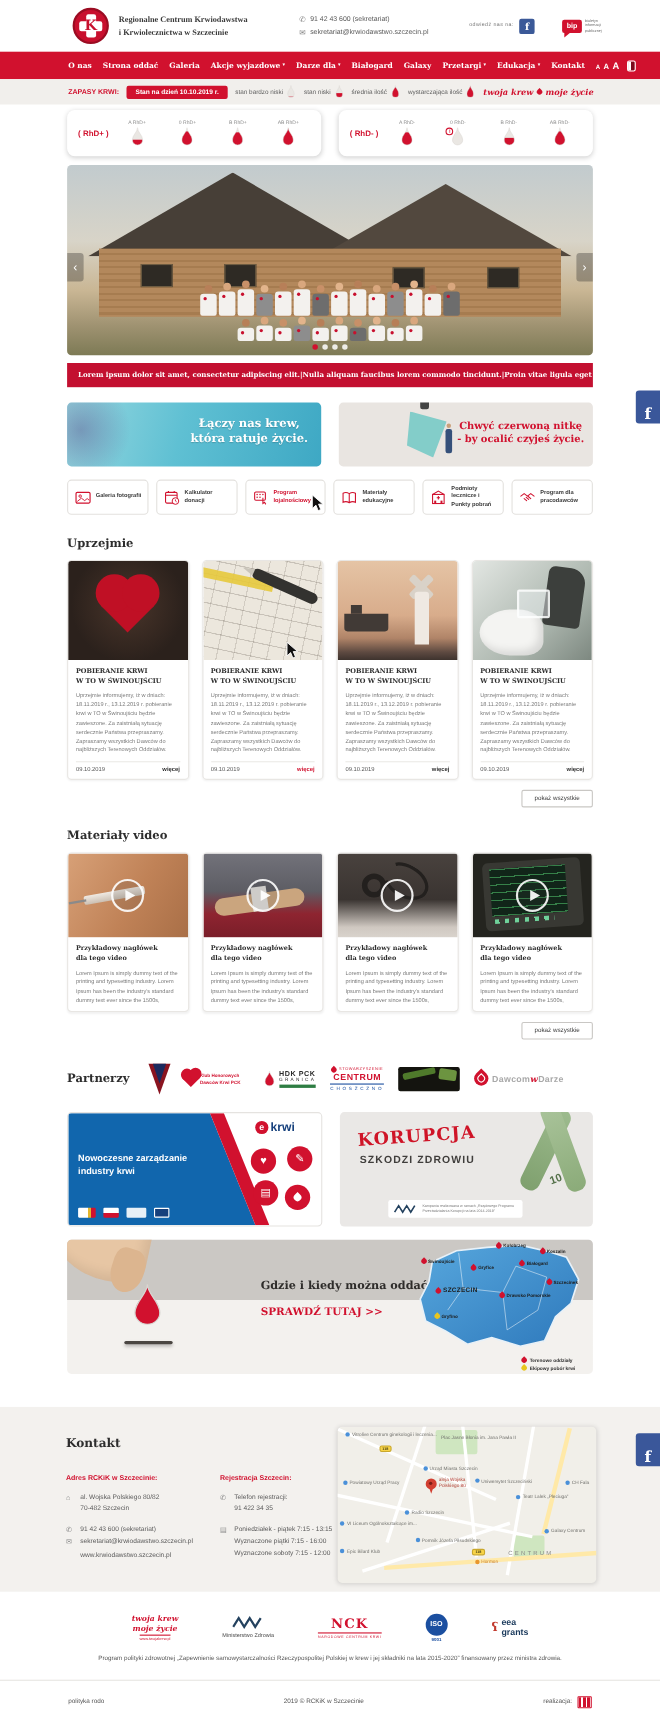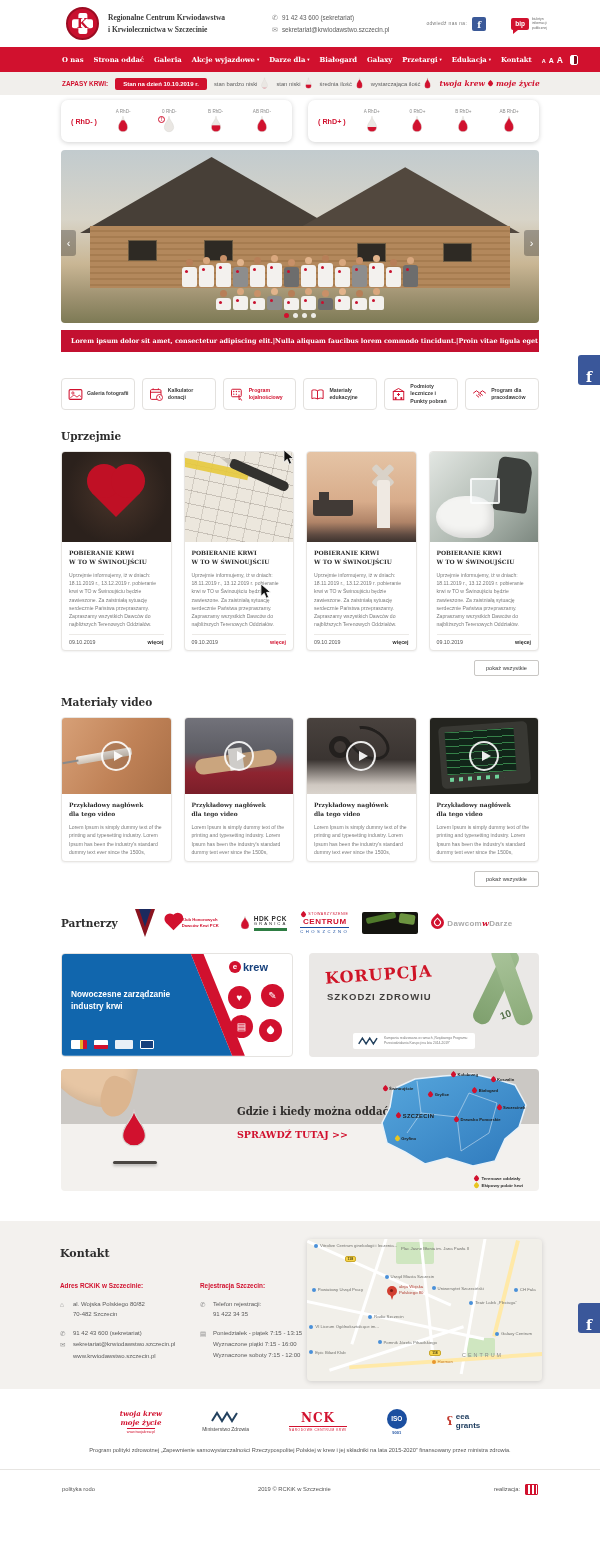--- a/index.html
+++ b/index.html
@@ -425,20 +425,83 @@
     </span>
   <span class="slogan">
       <span>twoja krew</span>
       <span class="mini-drop"></span>
       <span>moje życie</span>
     </span>
 </div>
 
 <div class="groups">
   <div class="group-box">
+    <span class="group-title">( RhD+ )</span>
+    <div class="group-item">
+        <span class="glabel">A RhD+</span>
+        <span class="drop drop-md">
+          <svg viewBox="0 0 24 34" preserveAspectRatio="none">
+            <defs>
+              <clipPath id="dclip4">
+                <path d="M12 2 C12 9 4 14 4 22 A8 8 0 0 0 20 22 C20 14 12 9 12 2 Z"></path>
+              </clipPath>
+            </defs>
+            <path d="M12 2 C12 9 4 14 4 22 A8 8 0 0 0 20 22 C20 14 12 9 12 2 Z" fill="#eae7e3"></path>
+            <rect x="0" y="21.5" width="24" height="12.5" fill="#d1112e" clip-path="url(#dclip4)"></rect>
+            <path d="M12 2 C12 9 4 14 4 22 A8 8 0 0 0 20 22 C20 14 12 9 12 2 Z" fill="none" stroke="#d8d5d1" stroke-width="0.8"></path>
+          </svg>
+        </span>
+      </div>
+    <div class="group-item">
+        <span class="glabel">0 RhD+</span>
+        <span class="drop drop-md">
+          <svg viewBox="0 0 24 34" preserveAspectRatio="none">
+            <defs>
+              <clipPath id="dclip5">
+                <path d="M12 2 C12 9 4 14 4 22 A8 8 0 0 0 20 22 C20 14 12 9 12 2 Z"></path>
+              </clipPath>
+            </defs>
+            <path d="M12 2 C12 9 4 14 4 22 A8 8 0 0 0 20 22 C20 14 12 9 12 2 Z" fill="#eae7e3"></path>
+            <rect x="0" y="8" width="24" height="26" fill="#d1112e" clip-path="url(#dclip5)"></rect>
+            <path d="M12 2 C12 9 4 14 4 22 A8 8 0 0 0 20 22 C20 14 12 9 12 2 Z" fill="none" stroke="#d8d5d1" stroke-width="0.8"></path>
+          </svg>
+        </span>
+      </div>
+    <div class="group-item">
+        <span class="glabel">B RhD+</span>
+        <span class="drop drop-md">
+          <svg viewBox="0 0 24 34" preserveAspectRatio="none">
+            <defs>
+              <clipPath id="dclip6">
+                <path d="M12 2 C12 9 4 14 4 22 A8 8 0 0 0 20 22 C20 14 12 9 12 2 Z"></path>
+              </clipPath>
+            </defs>
+            <path d="M12 2 C12 9 4 14 4 22 A8 8 0 0 0 20 22 C20 14 12 9 12 2 Z" fill="#eae7e3"></path>
+            <rect x="0" y="9.5" width="24" height="24.5" fill="#d1112e" clip-path="url(#dclip6)"></rect>
+            <path d="M12 2 C12 9 4 14 4 22 A8 8 0 0 0 20 22 C20 14 12 9 12 2 Z" fill="none" stroke="#d8d5d1" stroke-width="0.8"></path>
+          </svg>
+        </span>
+      </div>
+    <div class="group-item">
+        <span class="glabel">AB RhD+</span>
+        <span class="drop drop-md">
+          <svg viewBox="0 0 24 34" preserveAspectRatio="none">
+            <defs>
+              <clipPath id="dclip7">
+                <path d="M12 2 C12 9 4 14 4 22 A8 8 0 0 0 20 22 C20 14 12 9 12 2 Z"></path>
+              </clipPath>
+            </defs>
+            <path d="M12 2 C12 9 4 14 4 22 A8 8 0 0 0 20 22 C20 14 12 9 12 2 Z" fill="#eae7e3"></path>
+            <rect x="0" y="2" width="24" height="32" fill="#d1112e" clip-path="url(#dclip7)"></rect>
+            <path d="M12 2 C12 9 4 14 4 22 A8 8 0 0 0 20 22 C20 14 12 9 12 2 Z" fill="none" stroke="#d8d5d1" stroke-width="0.8"></path>
+          </svg>
+        </span>
+      </div>
+  </div>
+  <div class="group-box">
     <span class="group-title">( RhD- )</span>
     <div class="group-item">
         <span class="glabel">A RhD-</span>
         <span class="drop drop-md">
           <svg viewBox="0 0 24 34" preserveAspectRatio="none">
             <defs>
               <clipPath id="dclip8">
                 <path d="M12 2 C12 9 4 14 4 22 A8 8 0 0 0 20 22 C20 14 12 9 12 2 Z"></path>
               </clipPath>
             </defs>
@@ -488,83 +551,20 @@
                 <path d="M12 2 C12 9 4 14 4 22 A8 8 0 0 0 20 22 C20 14 12 9 12 2 Z"></path>
               </clipPath>
             </defs>
             <path d="M12 2 C12 9 4 14 4 22 A8 8 0 0 0 20 22 C20 14 12 9 12 2 Z" fill="#eae7e3"></path>
             <rect x="0" y="8" width="24" height="26" fill="#d1112e" clip-path="url(#dclip11)"></rect>
             <path d="M12 2 C12 9 4 14 4 22 A8 8 0 0 0 20 22 C20 14 12 9 12 2 Z" fill="none" stroke="#d8d5d1" stroke-width="0.8"></path>
           </svg>
         </span>
       </div>
   </div>
-  <div class="group-box">
-    <span class="group-title">( RhD+ )</span>
-    <div class="group-item">
-        <span class="glabel">A RhD+</span>
-        <span class="drop drop-md">
-          <svg viewBox="0 0 24 34" preserveAspectRatio="none">
-            <defs>
-              <clipPath id="dclip4">
-                <path d="M12 2 C12 9 4 14 4 22 A8 8 0 0 0 20 22 C20 14 12 9 12 2 Z"></path>
-              </clipPath>
-            </defs>
-            <path d="M12 2 C12 9 4 14 4 22 A8 8 0 0 0 20 22 C20 14 12 9 12 2 Z" fill="#eae7e3"></path>
-            <rect x="0" y="21.5" width="24" height="12.5" fill="#d1112e" clip-path="url(#dclip4)"></rect>
-            <path d="M12 2 C12 9 4 14 4 22 A8 8 0 0 0 20 22 C20 14 12 9 12 2 Z" fill="none" stroke="#d8d5d1" stroke-width="0.8"></path>
-          </svg>
-        </span>
-      </div>
-    <div class="group-item">
-        <span class="glabel">0 RhD+</span>
-        <span class="drop drop-md">
-          <svg viewBox="0 0 24 34" preserveAspectRatio="none">
-            <defs>
-              <clipPath id="dclip5">
-                <path d="M12 2 C12 9 4 14 4 22 A8 8 0 0 0 20 22 C20 14 12 9 12 2 Z"></path>
-              </clipPath>
-            </defs>
-            <path d="M12 2 C12 9 4 14 4 22 A8 8 0 0 0 20 22 C20 14 12 9 12 2 Z" fill="#eae7e3"></path>
-            <rect x="0" y="8" width="24" height="26" fill="#d1112e" clip-path="url(#dclip5)"></rect>
-            <path d="M12 2 C12 9 4 14 4 22 A8 8 0 0 0 20 22 C20 14 12 9 12 2 Z" fill="none" stroke="#d8d5d1" stroke-width="0.8"></path>
-          </svg>
-        </span>
-      </div>
-    <div class="group-item">
-        <span class="glabel">B RhD+</span>
-        <span class="drop drop-md">
-          <svg viewBox="0 0 24 34" preserveAspectRatio="none">
-            <defs>
-              <clipPath id="dclip6">
-                <path d="M12 2 C12 9 4 14 4 22 A8 8 0 0 0 20 22 C20 14 12 9 12 2 Z"></path>
-              </clipPath>
-            </defs>
-            <path d="M12 2 C12 9 4 14 4 22 A8 8 0 0 0 20 22 C20 14 12 9 12 2 Z" fill="#eae7e3"></path>
-            <rect x="0" y="9.5" width="24" height="24.5" fill="#d1112e" clip-path="url(#dclip6)"></rect>
-            <path d="M12 2 C12 9 4 14 4 22 A8 8 0 0 0 20 22 C20 14 12 9 12 2 Z" fill="none" stroke="#d8d5d1" stroke-width="0.8"></path>
-          </svg>
-        </span>
-      </div>
-    <div class="group-item">
-        <span class="glabel">AB RhD+</span>
-        <span class="drop drop-md">
-          <svg viewBox="0 0 24 34" preserveAspectRatio="none">
-            <defs>
-              <clipPath id="dclip7">
-                <path d="M12 2 C12 9 4 14 4 22 A8 8 0 0 0 20 22 C20 14 12 9 12 2 Z"></path>
-              </clipPath>
-            </defs>
-            <path d="M12 2 C12 9 4 14 4 22 A8 8 0 0 0 20 22 C20 14 12 9 12 2 Z" fill="#eae7e3"></path>
-            <rect x="0" y="2" width="24" height="32" fill="#d1112e" clip-path="url(#dclip7)"></rect>
-            <path d="M12 2 C12 9 4 14 4 22 A8 8 0 0 0 20 22 C20 14 12 9 12 2 Z" fill="none" stroke="#d8d5d1" stroke-width="0.8"></path>
-          </svg>
-        </span>
-      </div>
-  </div>
 </div>
 
 <div class="hero">
   <div class="roof1"></div>
   <div class="roof2"></div>
   <div class="wall"></div>
   <div class="win" style="left:14%;top:52%;width:6%;height:12%;"></div>
   <div class="win" style="left:30%;top:52%;width:6%;height:12%;"></div>
   <div class="win" style="left:62%;top:54%;width:6%;height:11%;"></div>
   <div class="win" style="left:80%;top:54%;width:6%;height:11%;"></div>
@@ -728,20 +728,35 @@
 
 <div class="ticker">
   <span>Lorem ipsum dolor sit amet, consectetur adipiscing elit.</span>
   <span>|</span>
   <span>Nulla aliquam faucibus lorem commodo tincidunt.</span>
   <span>|</span>
   <span>Proin vitae ligula eget lectus tincidunt...</span>
 </div>
 
 <div class="banners">
+  <div class="banner banner-teal">
+    <div class="bt-txt">
+        <div>Łączy nas krew,</div>
+        <div>która ratuje życie.</div>
+      </div>
+  </div>
+  <div class="banner banner-nitka">
+    <div class="bn-shape"></div>
+    <div class="bn-fig1"></div>
+    <div class="bn-fig2"></div>
+    <div class="bn-txt">
+        <div>Chwyć czerwoną nitkę</div>
+        <div>- by ocalić czyjeś życie.</div>
+      </div>
+  </div>
 </div>
 
 <div class="quicklinks">
   <div class="ql">
     <span class="ql-ico"><svg viewBox="0 0 20 20">
           <rect x="1.5" y="3.5" width="17" height="13" rx="1.5" fill="none" stroke="currentColor" stroke-width="1.4"></rect>
           <circle cx="6.5" cy="8" r="1.5" fill="none" stroke="currentColor" stroke-width="1.1"></circle>
           <path d="M3 14.5 L8 10.5 L12 13.5 L15 11 L17.5 13" fill="none" stroke="currentColor" stroke-width="1.1"></path>
         </svg></span>
     <span class="ql-lbl">Galeria fotografii</span>
@@ -986,21 +1001,21 @@
     <span class="daw-txt"><span>Dawcom</span><span class="w serif">w</span><span>Darze</span></span>
   </span>
 </div>
 
 <div class="promos">
   <div class="promo promo-ekrew">
     <div class="ek-blue"></div>
     <div class="ek-red"></div>
     <div class="ek-brand">
         <span class="ek-e">e</span>
-        <span class="ek-krew">krew</span>
+        <span class="ek-krew">krwi</span>
       </div>
     <div class="ek-text">
         <div>Nowoczesne zarządzanie</div>
         <div>industry krwi</div>
       </div>
     <div class="ek-icons">
       <span class="ek-ci" style="left:0;top:2px;">♥</span>
       <span class="ek-ci" style="right:0;top:0;">✎</span>
       <span class="ek-ci" style="left:2px;bottom:4px;">▤</span>
       <span class="ek-ci" style="right:2px;bottom:0;">

